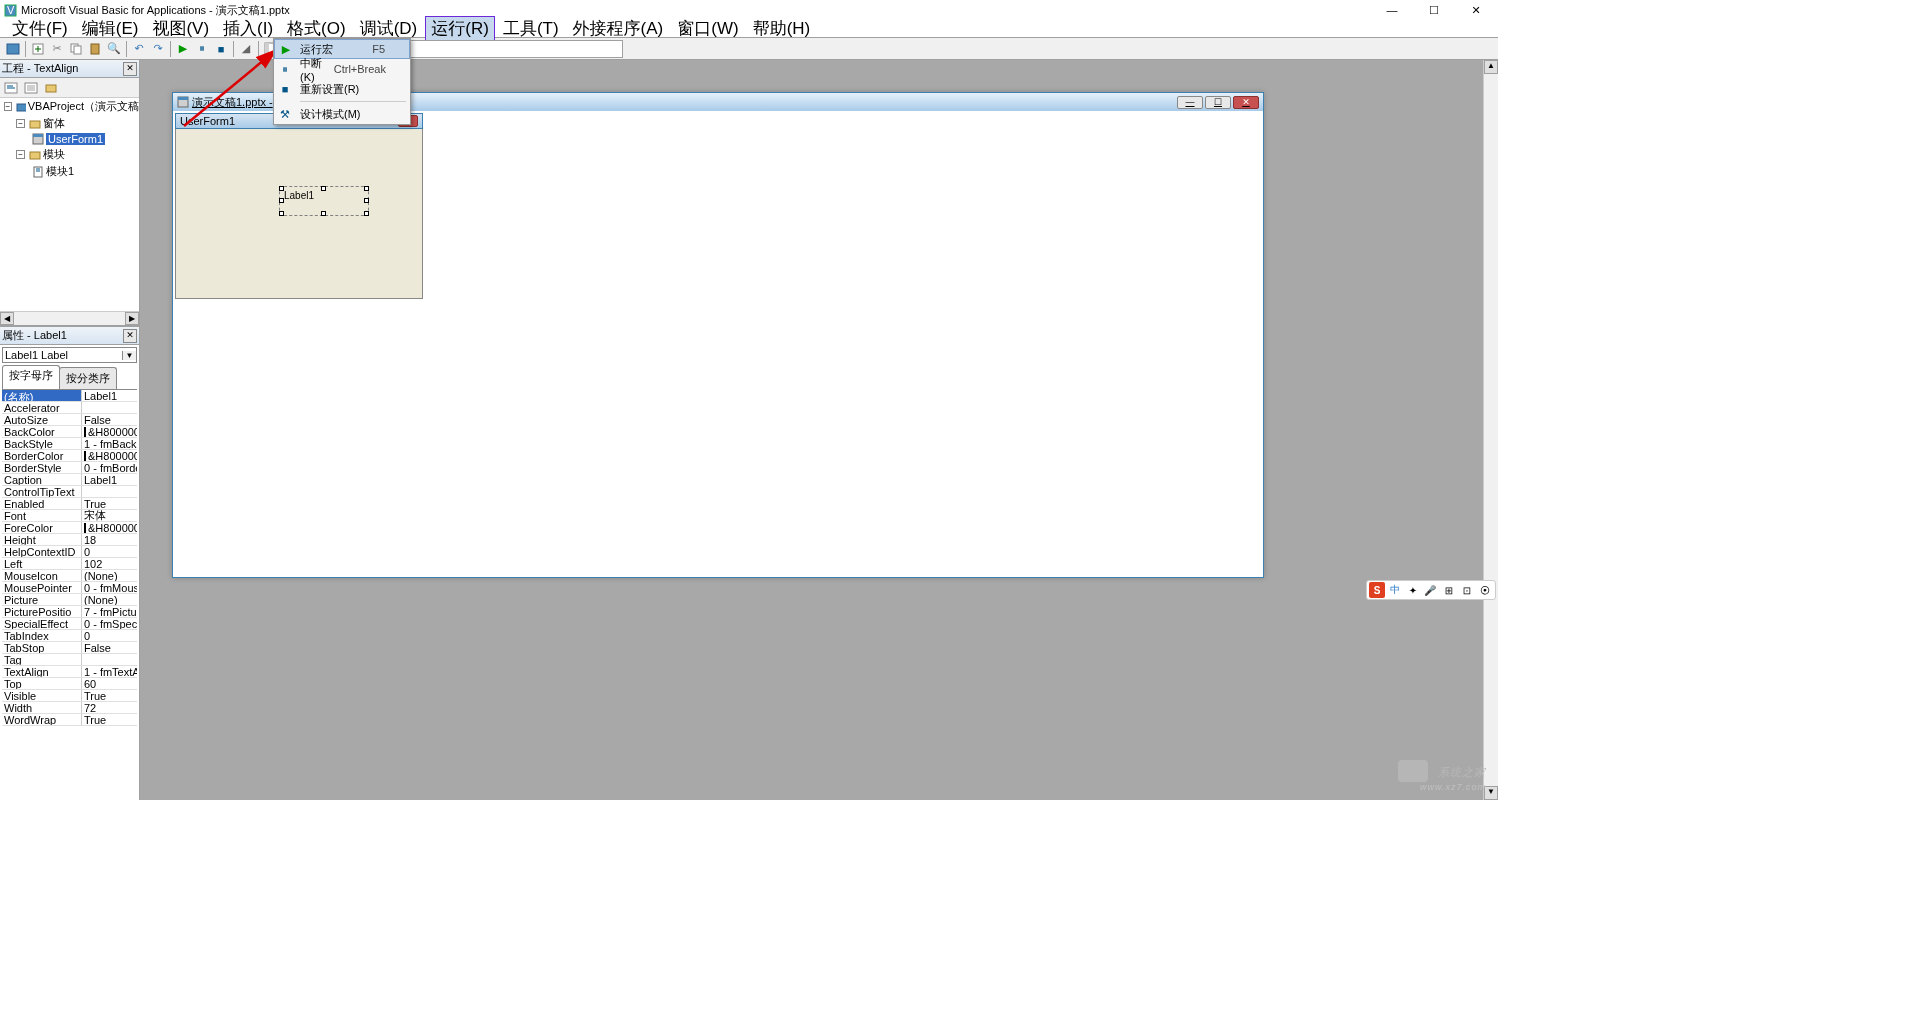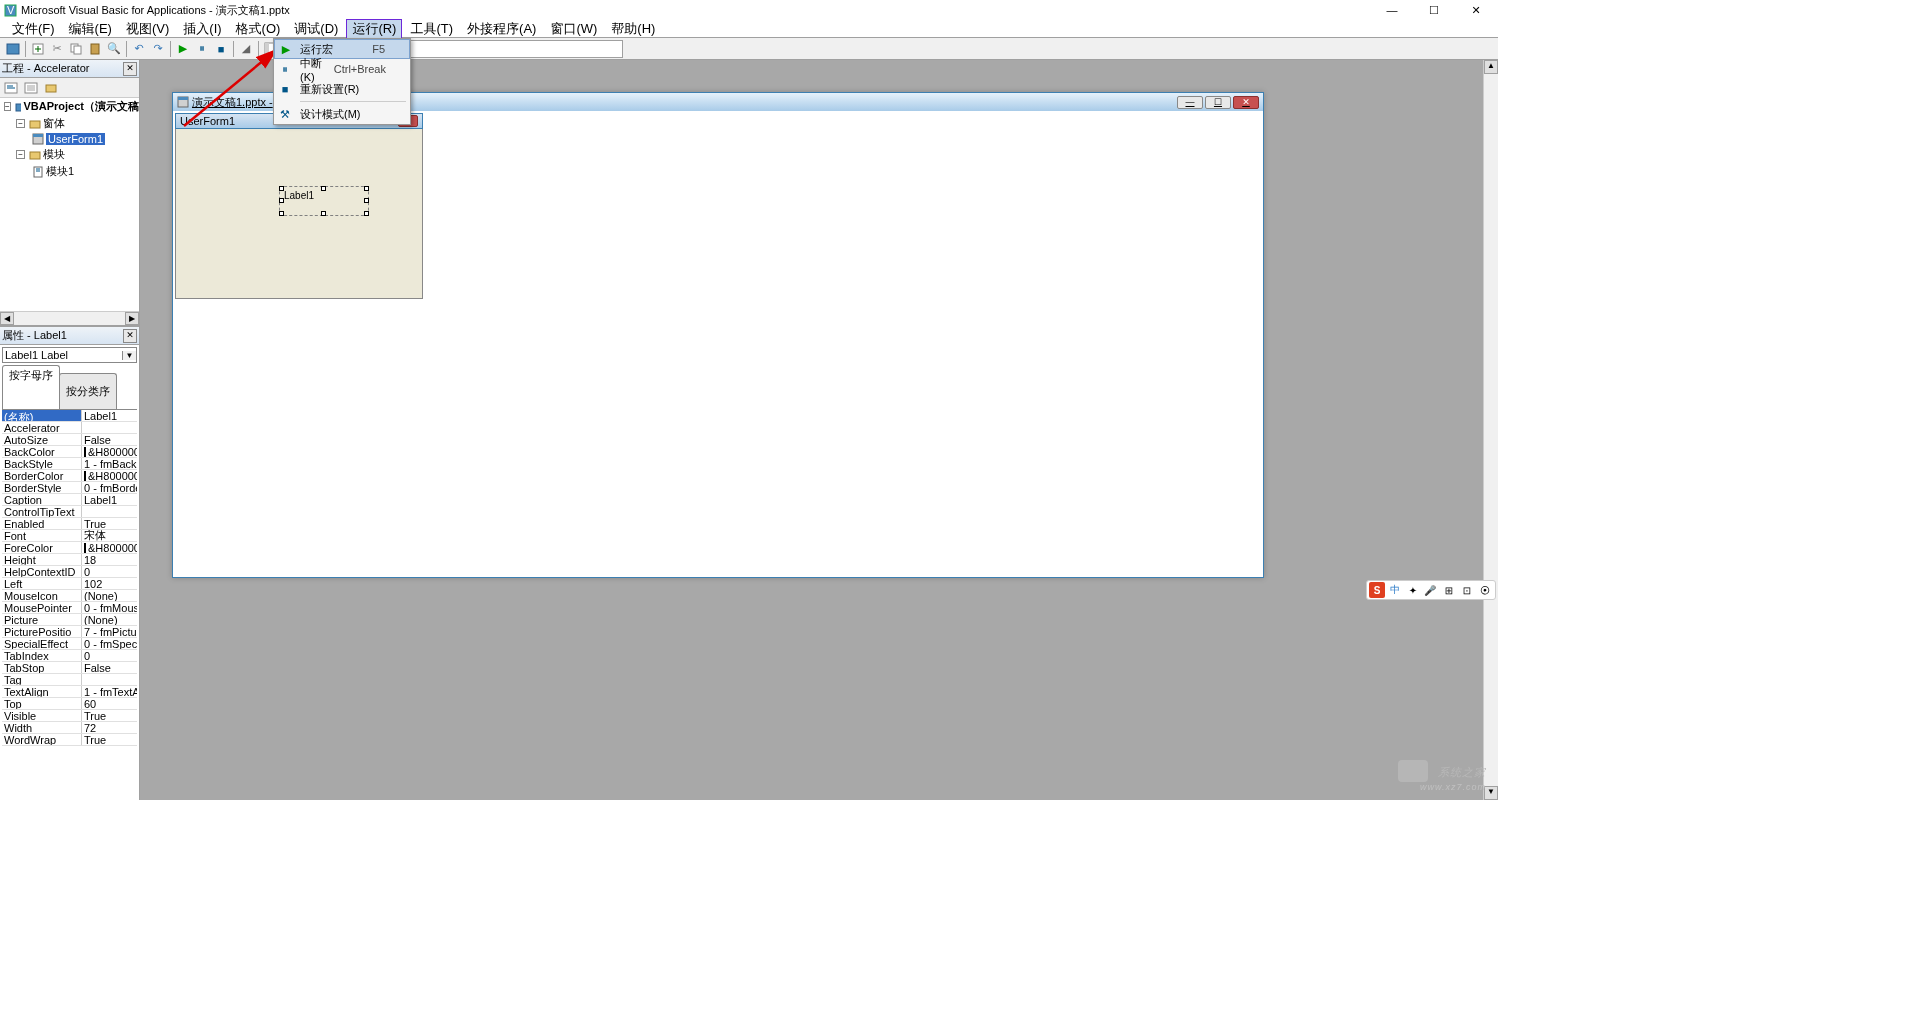--- a/index.html
+++ b/index.html
@@ -5,21 +5,21 @@
 * { margin: 0; padding: 0; box-sizing: border-box; font-family: "Microsoft YaHei", SimSun, sans-serif; font-size: 11px; }
 body { background: #fff; overflow: hidden; width: 1498px; height: 800px; position: relative; }
 
 .titlebar { height: 20px; background: #fff; display: flex; align-items: center; padding: 0 4px; }
 .titlebar .app-icon { width: 13px; height: 13px; display:inline-flex; align-items:center; justify-content:center; margin-right: 4px; }
 .titlebar .title { font-size: 11px; color: #000; }
 .titlebar .win-controls { margin-left: auto; display: flex; gap: 18px; padding-right: 6px; }
 .titlebar .win-controls span { width: 24px; text-align:center; cursor: pointer; font-size: 11px; }
 
 .menubar { height: 18px; background: #fff; border-bottom: 1px solid #a0a0a0; display: flex; align-items: center; padding-left: 6px; gap: 2px; }
-.menubar .menu-item { padding: 1px 6px; font-size: 13px; cursor: pointer; }
+.menubar .menu-item { padding: 1px 6px; font-size: 17px; cursor: pointer; }
 .menubar .menu-item.active { background: #c5d8ec; border: 1px solid #6d28d9; padding: 0 5px; }
 
 .toolbar { height: 22px; background: #f0f0f0; border-bottom: 1px solid #a0a0a0; display: flex; align-items: center; padding-left: 4px; gap: 1px; }
 .toolbar .tbtn { width: 18px; height: 18px; display:flex; align-items:center; justify-content:center; cursor:pointer; border:1px solid transparent; }
 .toolbar .sep { width:1px; height:16px; background:#a0a0a0; margin:0 2px; }
 .toolbar .combo { width: 258px; height: 18px; border:1px solid #a0a0a0; background:#fff; margin-left:2px; display:flex; align-items:center; }
 
 .dropdown { position: absolute; left: 273px; top: 38px; width: 138px; background:#f5f5f5; border:1px solid #979797; box-shadow: 2px 2px 4px rgba(0,0,0,0.3); z-index: 100; }
 .dropdown .drop-item { height: 20px; display: flex; align-items:center; padding-left: 26px; position:relative; font-size:11px; }
 .dropdown .drop-item.highlighted { background: #c5d8ec; border:1px solid #7da2ce; padding-left:25px; }
@@ -42,21 +42,21 @@
 .tree-node .expander { width:9px; height:9px; border:1px solid #888; display:inline-flex; align-items:center; justify-content:center; font-size:8px; line-height:7px; margin-right:2px; }
 .tree-node.selected span.label { background:#316ac5; color:#fff; padding:0 2px; }
 .tree-indent1 { padding-left: 16px; }
 .tree-indent2 { padding-left: 32px; }
 
 .properties-panel { flex:1; display:flex; flex-direction:column; border-top:1px solid #a0a0a0; overflow:hidden; }
 .prop-combo { height:16px; border:1px solid #888; margin:2px; background:#fff; display:flex; align-items:center; font-family:SimSun; font-size:11px; padding-left:2px; }
 .prop-combo .dd { margin-left:auto; width:14px; text-align:center; border-left:1px solid #888; background:#f0f0f0; cursor:pointer; font-size:8px; }
 .prop-tabs { display:flex; border-bottom:1px solid #888; margin: 0 2px; }
 .prop-tabs .ptab { padding:2px 6px; font-size:11px; border:1px solid #888; border-bottom:none; background:#fff; border-top-left-radius:3px; border-top-right-radius:3px; margin-right:-1px; cursor:pointer; }
-.prop-tabs .ptab.inactive { background:#e8e8e8; margin-top:8px; padding:10px 6px;text-align:center; }
+.prop-tabs .ptab.inactive { background:#e8e8e8; margin-top:2px; padding:3px 6px;text-align:center; }
 .prop-grid { flex:1; overflow:auto; margin:0 2px; }
 .prop-row { display:flex; height:12px; border-bottom:1px solid #e0e0e0; font-family:SimSun; font-size:11px; }
 .prop-row .pname { width:80px; border-right:1px solid #ccc; padding-left:2px; white-space:nowrap; overflow:hidden; }
 .prop-row .pval { flex:1; padding-left:2px; white-space:nowrap; overflow:hidden; display:flex; align-items:center; gap:2px; }
 .prop-row.sel .pname { background:#316ac5; color:#fff; }
 .color-swatch { width:10px; height:10px; border:1px solid #000; display:inline-block; }
 
 .workspace { flex:1; background:#a8a8a8; position:relative; overflow:hidden; }
 .workspace-scroll-v { position:absolute; right:0; top:0; bottom:0; width:15px; background:#f0f0f0; border-left:1px solid #ccc; }
 .workspace-scroll-v .arrow { height:14px; background:#e0e0e0; border:1px solid #a0a0a0; text-align:center; font-size:8px; }
@@ -211,21 +211,21 @@
       </marker>
     </defs>
   <line x1="6" y1="84" x2="98" y2="8" stroke="#d00" stroke-width="2.5" marker-end="url(#ah)"></line>
 </svg>
 
 <div class="main">
 
   <div class="left-panel">
 
     <div class="pane-title">
-      <span>工程 - Accelerator</span>
+      <span>工程 - TextAlign</span>
       <span class="close-x">✕</span>
     </div>
     <div class="pane-toolbar">
       <span class="pbtn">
           <svg width="14" height="12">
             <rect x="1" y="1" width="12" height="10" fill="#fff" stroke="#888"></rect>
             <line x1="3" y1="4" x2="9" y2="4" stroke="#058"></line>
             <line x1="3" y1="6" x2="11" y2="6" stroke="#058"></line>
           </svg>
         </span>
@@ -240,21 +240,21 @@
             <rect x="2" y="3" width="10" height="7" fill="#e8c870" stroke="#a08030"></rect>
           </svg>
         </span>
     </div>
     <div class="project-tree">
       <div class="tree-node">
         <span class="expander">−</span>
         <svg width="12" height="12">
             <rect x="1" y="3" width="10" height="7" fill="#4b8bbe" stroke="#2a5a8a"></rect>
           </svg>
-        <span class="label" style="font-weight:bold">VBAProject（演示文稿</span>
+        <span class="label" style="font-weight:normal">VBAProject（演示文稿</span>
       </div>
       <div class="tree-node tree-indent1">
         <span class="expander">−</span>
         <svg width="12" height="12">
             <rect x="1" y="3" width="10" height="7" fill="#e8c870" stroke="#a08030"></rect>
           </svg>
         <span class="label">窗体</span>
       </div>
       <div class="tree-node tree-indent2 selected">
         <svg width="12" height="12">

